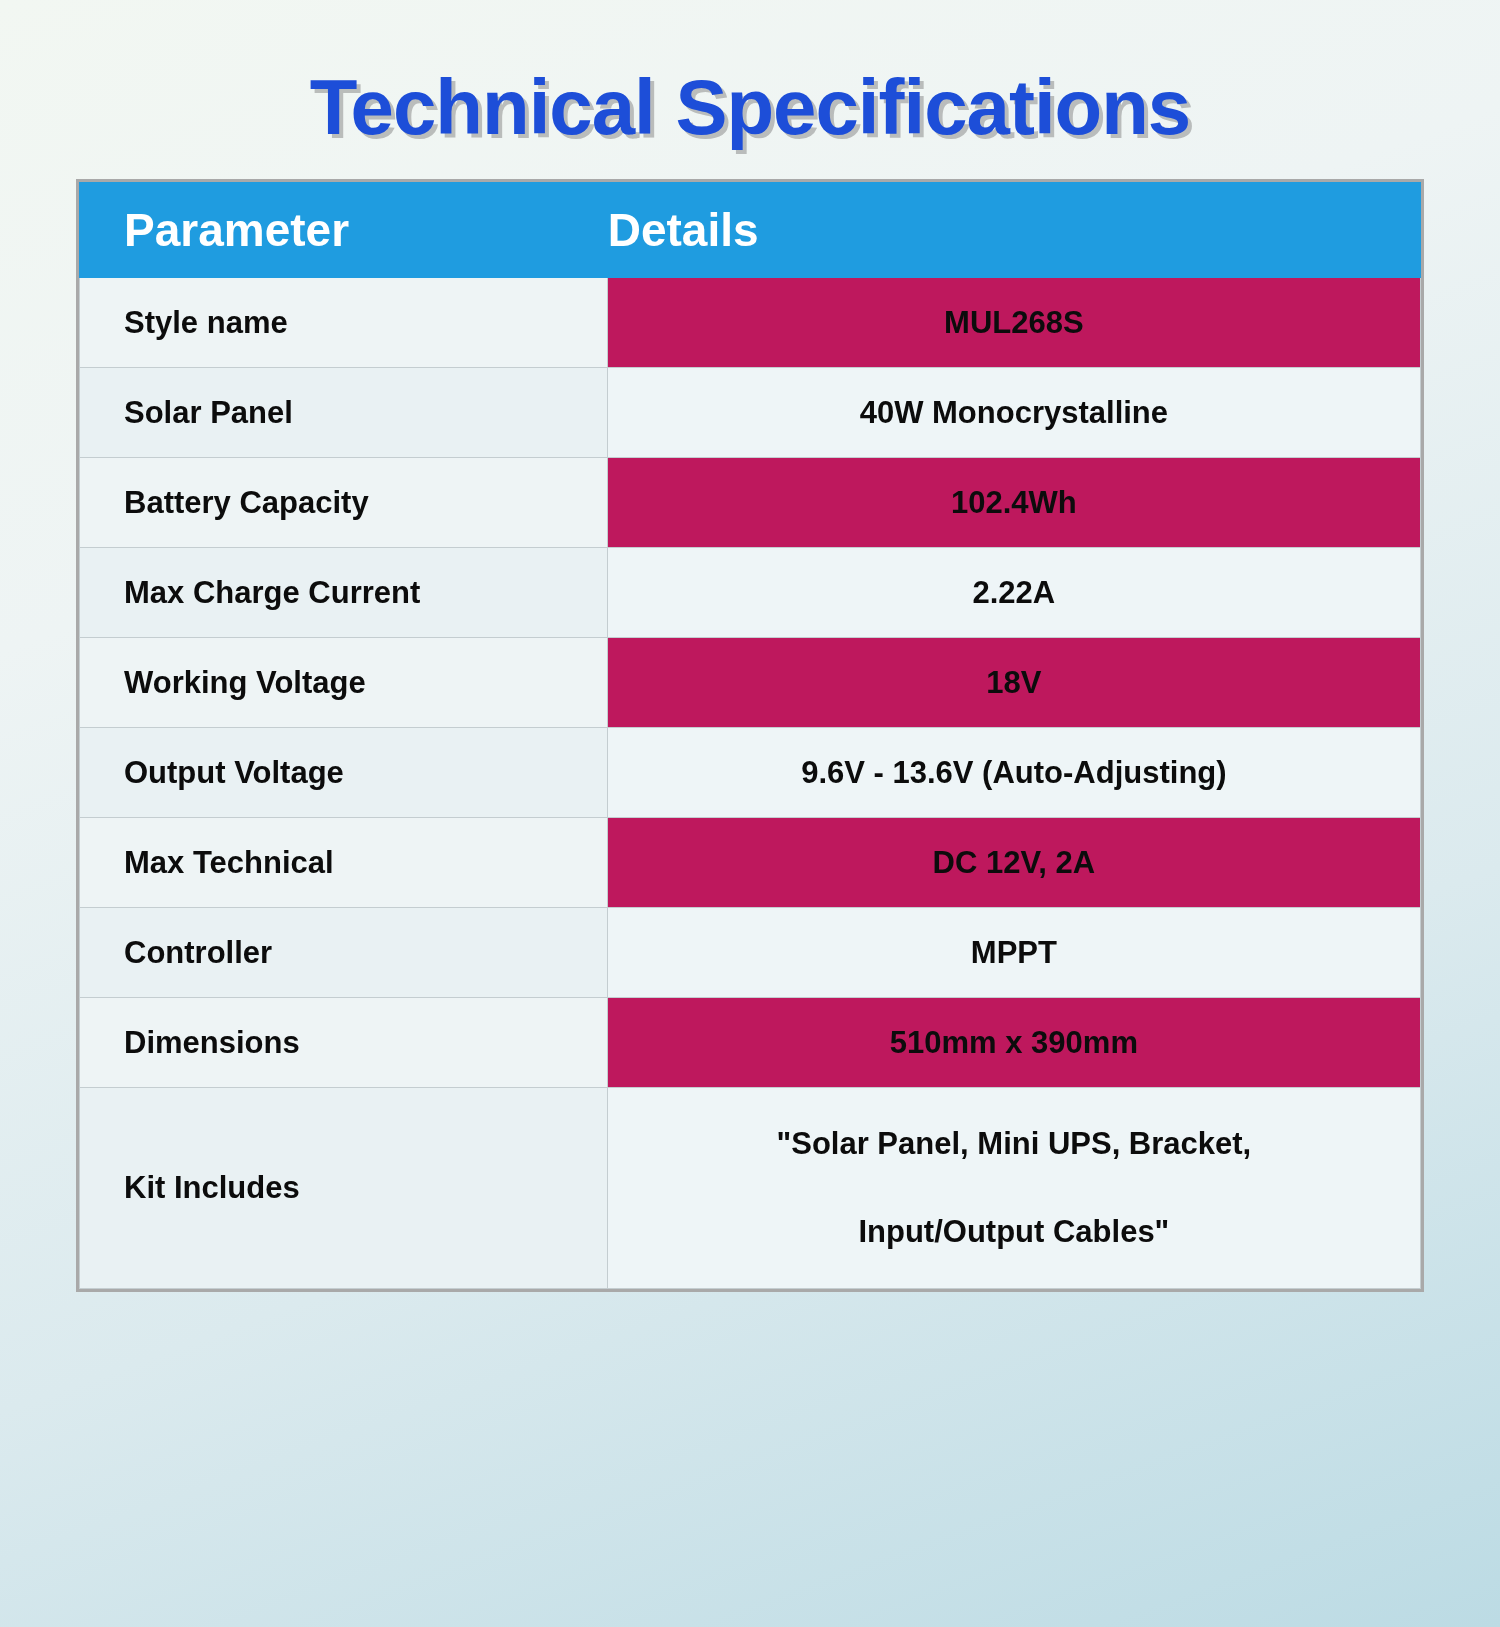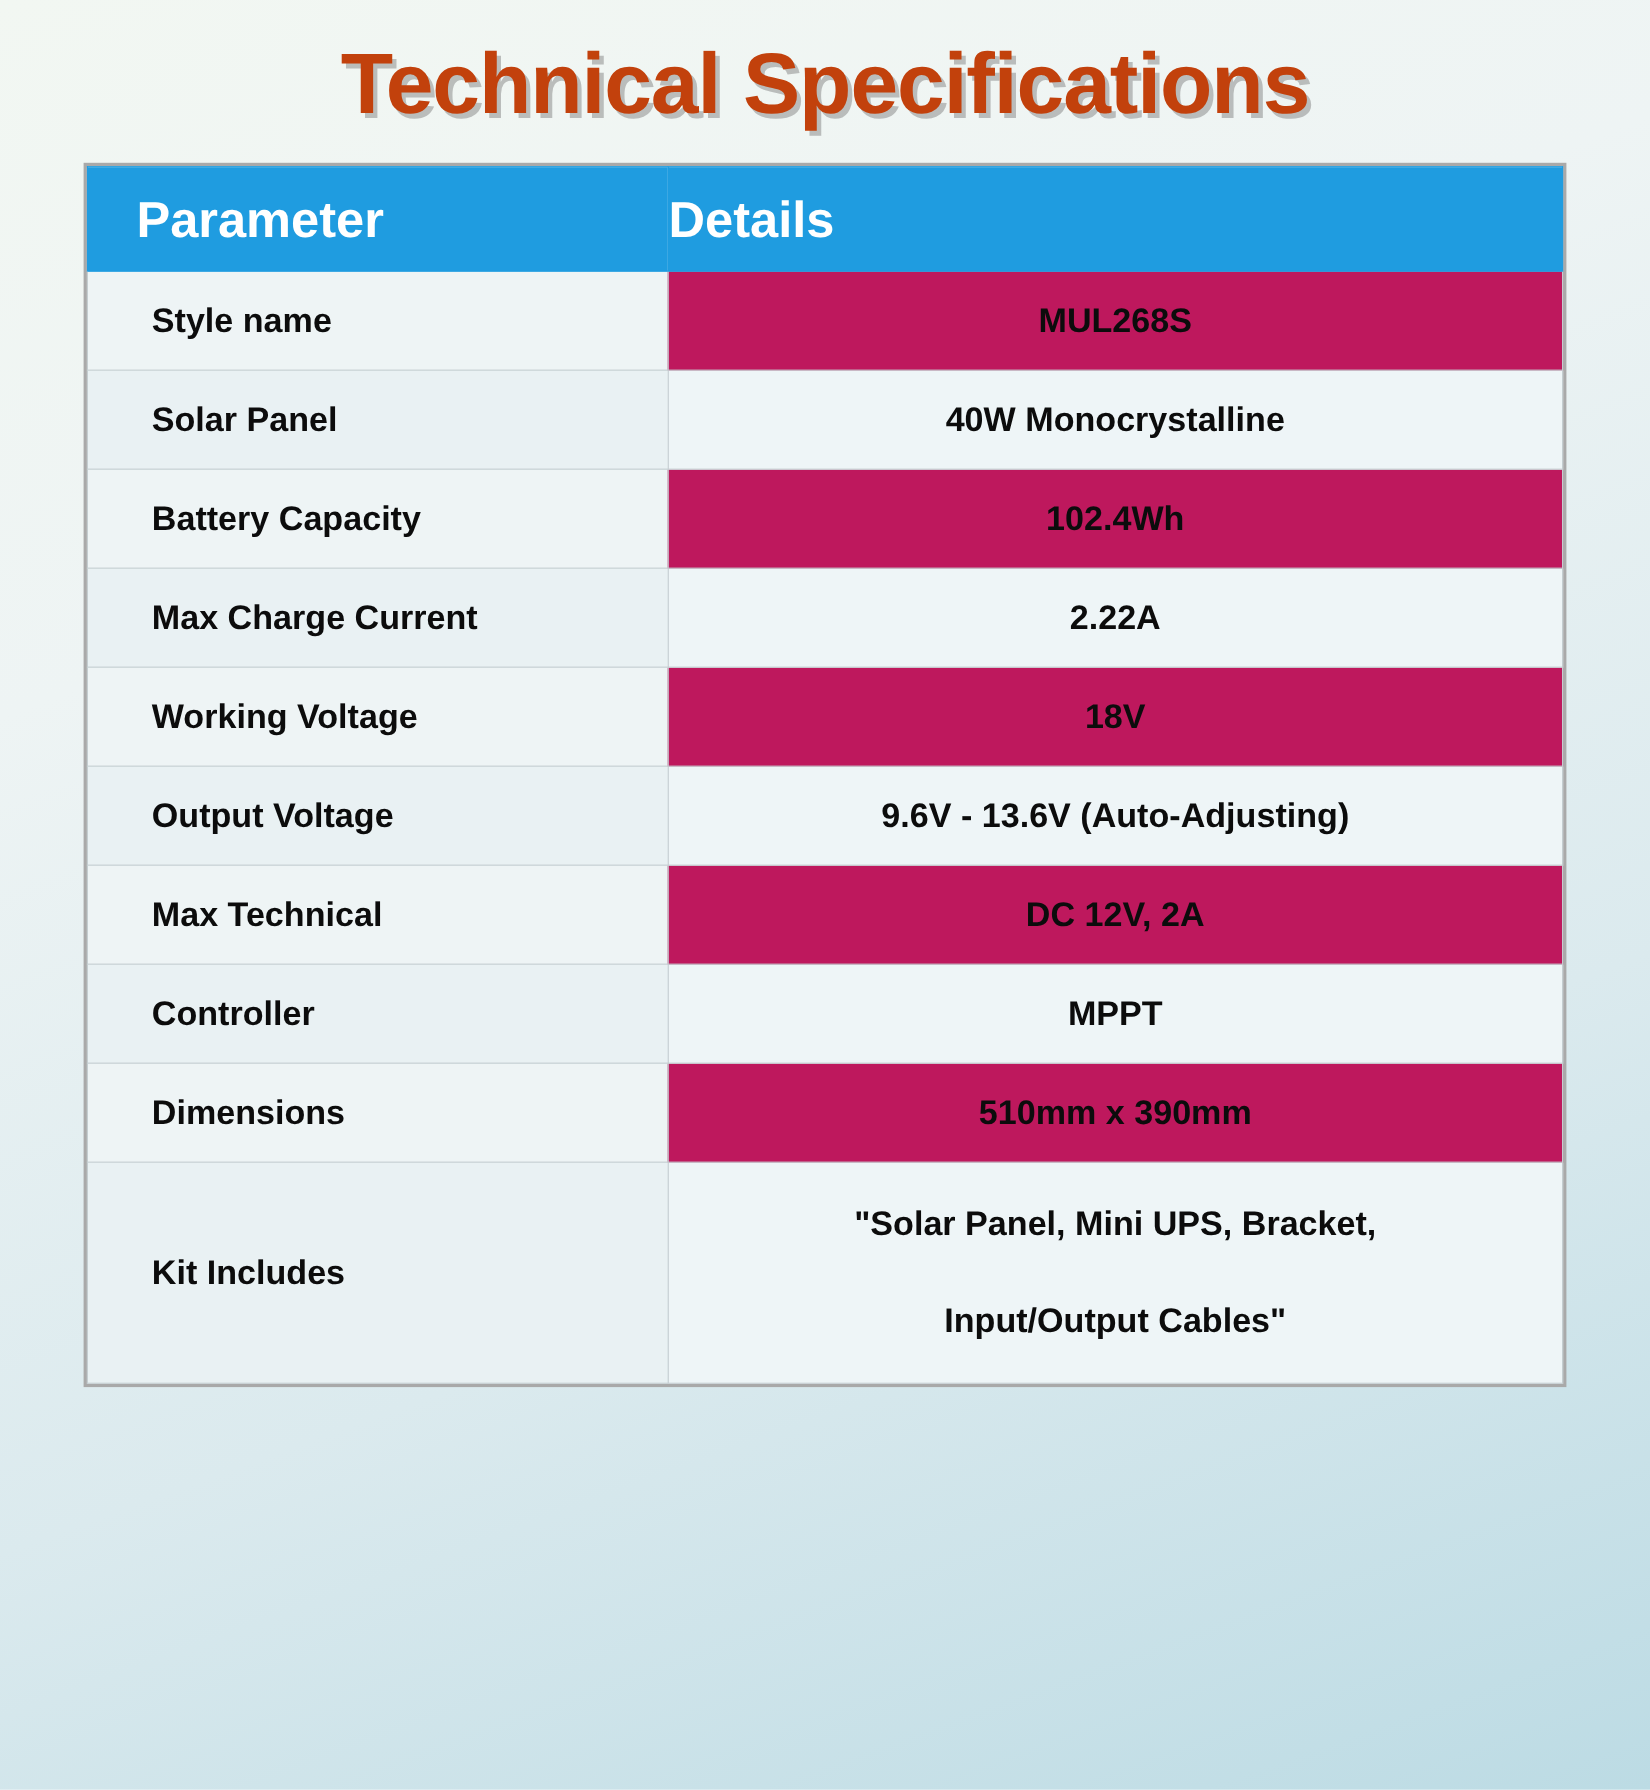--- a/index.html
+++ b/index.html
@@ -17,25 +17,25 @@
     width: 1500px;
     height: 1627px;
     box-sizing: border-box;
     padding: 0;
     position: relative;
   }
   .title {
     text-align: center;
     font-size: 78px;
     font-weight: bold;
-    color: #c2410c;
+    color: #1d4ed8;
     letter-spacing: -1px;
+    padding-top: 62px;
     padding-bottom: 26px;
     text-shadow: 4px 4px 0 rgba(120,120,120,0.45);
-    margin-top: 31px;
   }
   .table-wrap {
     margin: 0 76px;
     border: 3px solid #a9a9a9;
     box-sizing: border-box;
   }
   table {
     width: 100%;
     border-collapse: collapse;
     table-layout: fixed;
@@ -61,21 +61,21 @@
     text-align: left;
   }
   tbody td {
     height: 89px;
     font-size: 31px;
     font-weight: bold;
     color: #0c0c0c;
   }
   tbody td.param {
     text-align: left;
-    padding-left: 58px;
+    padding-left: 44px;
     background: #eef4f5;
   }
   tbody td.detail {
     text-align: center;
     background: #be185d;
     padding: 0 18px;
   }
   tbody tr:nth-child(even) td.param { background: #e9f1f3; }
   tbody tr:nth-child(even) td.detail { background: #eef5f7; }
   tbody tr.tall td {

